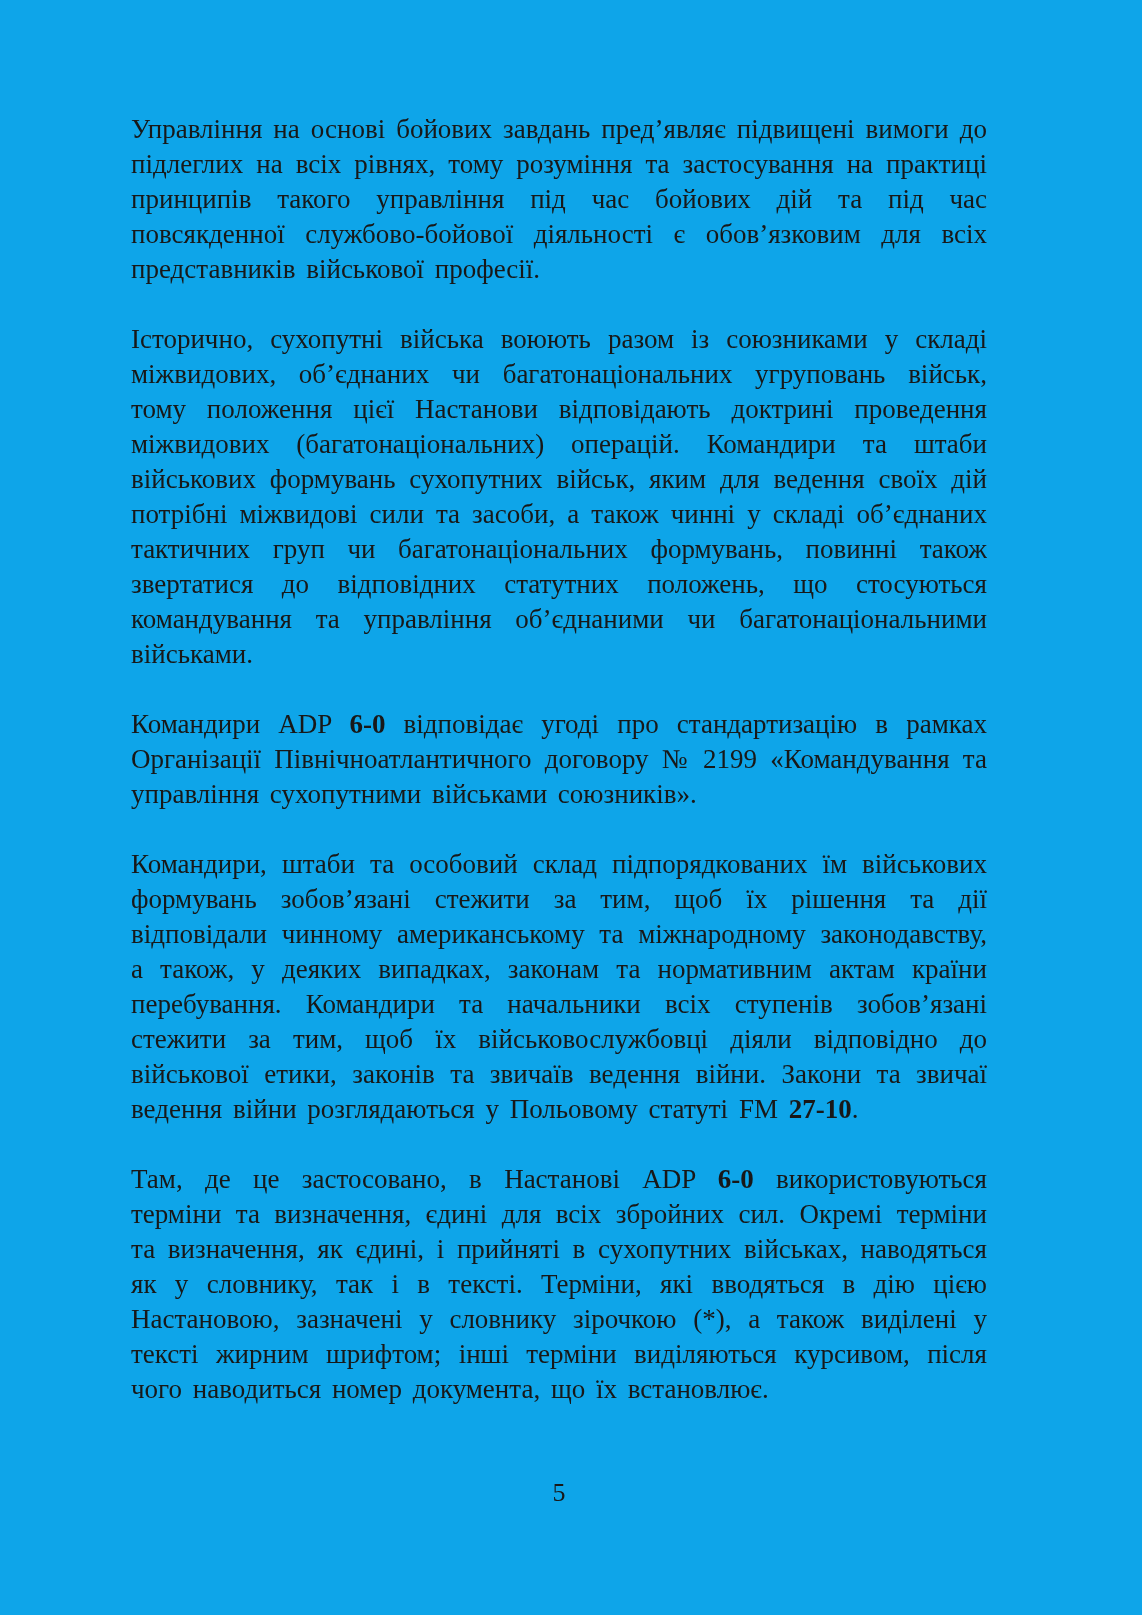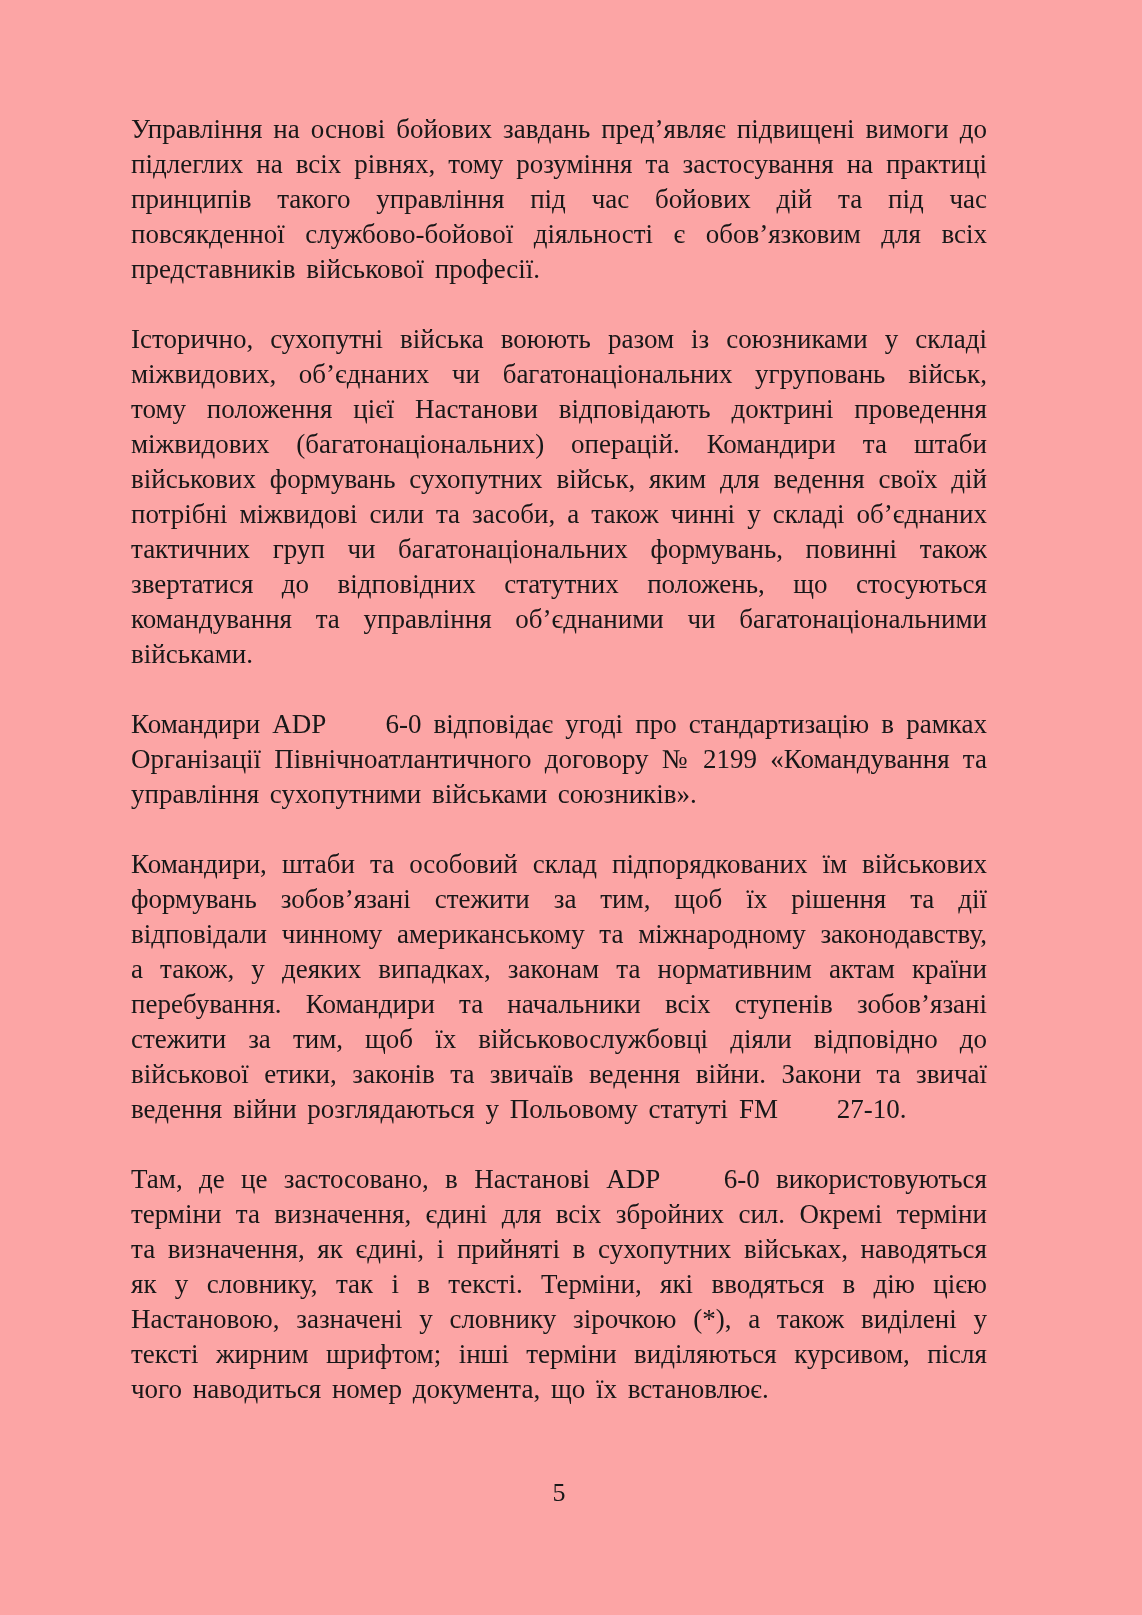--- a/index.html
+++ b/index.html
@@ -4,21 +4,21 @@
 <style>
   html, body {
     margin: 0;
     padding: 0;
     background: #ffffff;
   }
   .page {
     position: relative;
     width: 1142px;
     height: 1615px;
-    background: #fca5a5;
+    background: #0ea5e9;
     font-family: "Liberation Serif", serif;
     color: #181818;
     overflow: hidden;
   }
   .text-block {
     position: absolute;
     top: 112px;
     left: 131px;
     width: 856px;
     font-size: 27px;
@@ -26,22 +26,21 @@
     text-align: justify;
     word-spacing: 4px;
   }
   .para {
     margin: 0 0 35px 0;
   }
   .para:last-child {
     margin-bottom: 0;
   }
   .bold {
-    font-weight: normal;
-    margin-left: 48px;
+    font-weight: bold;
   }
   .page-number {
     position: absolute;
     top: 1478px;
     left: 131px;
     width: 856px;
     text-align: center;
     font-size: 26px;
     color: #181818;
   }

